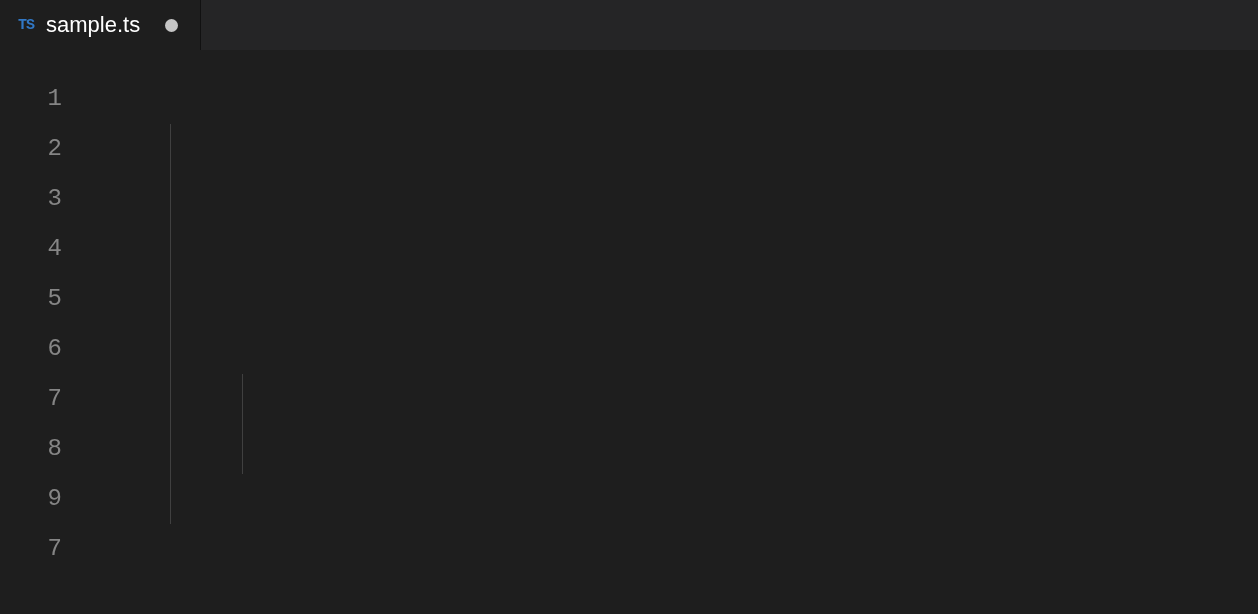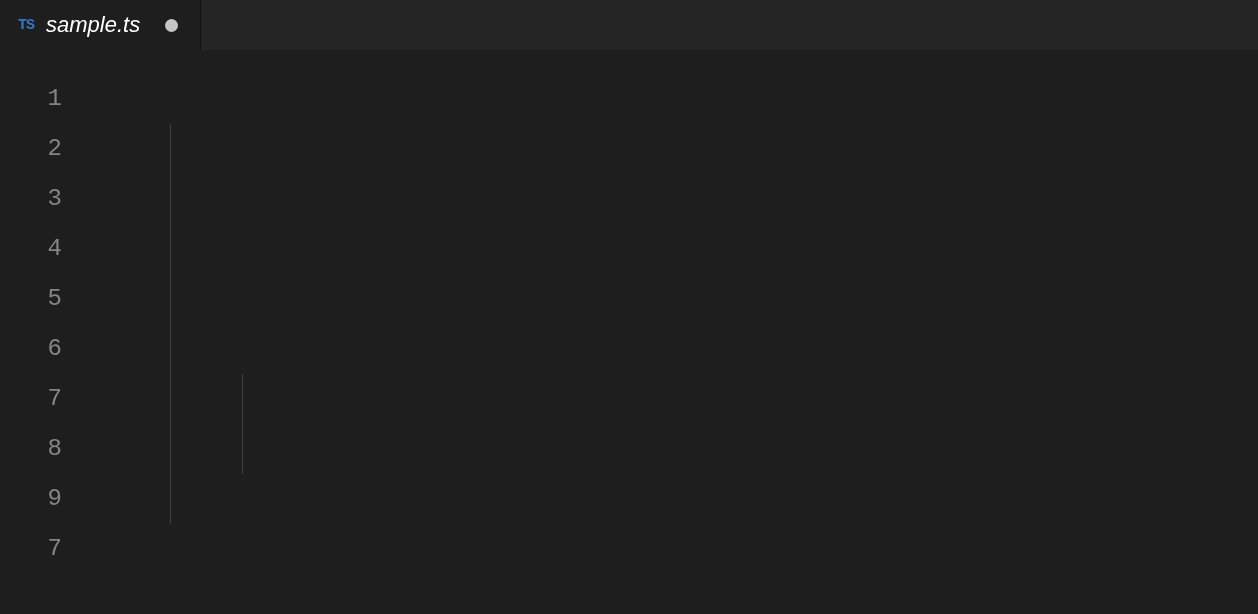--- a/index.html
+++ b/index.html
@@ -28,21 +28,20 @@
     .tab-icon {
       color: #3178c6;
       font-weight: bold;
       font-size: 15px;
       letter-spacing: -1px;
     }
     .tab-label {
       color: #ffffff;
       font-size: 22px;
       font-family: -apple-system, 'Segoe UI', Arial, sans-serif;
-      font-style: italic;
     }
     .tab-dirty {
       display: flex;
       align-items: center;
       justify-content: center;
       width: 22px;
       height: 22px;
       margin-left: 8px;
     }
     .tab-dirty-dot {

